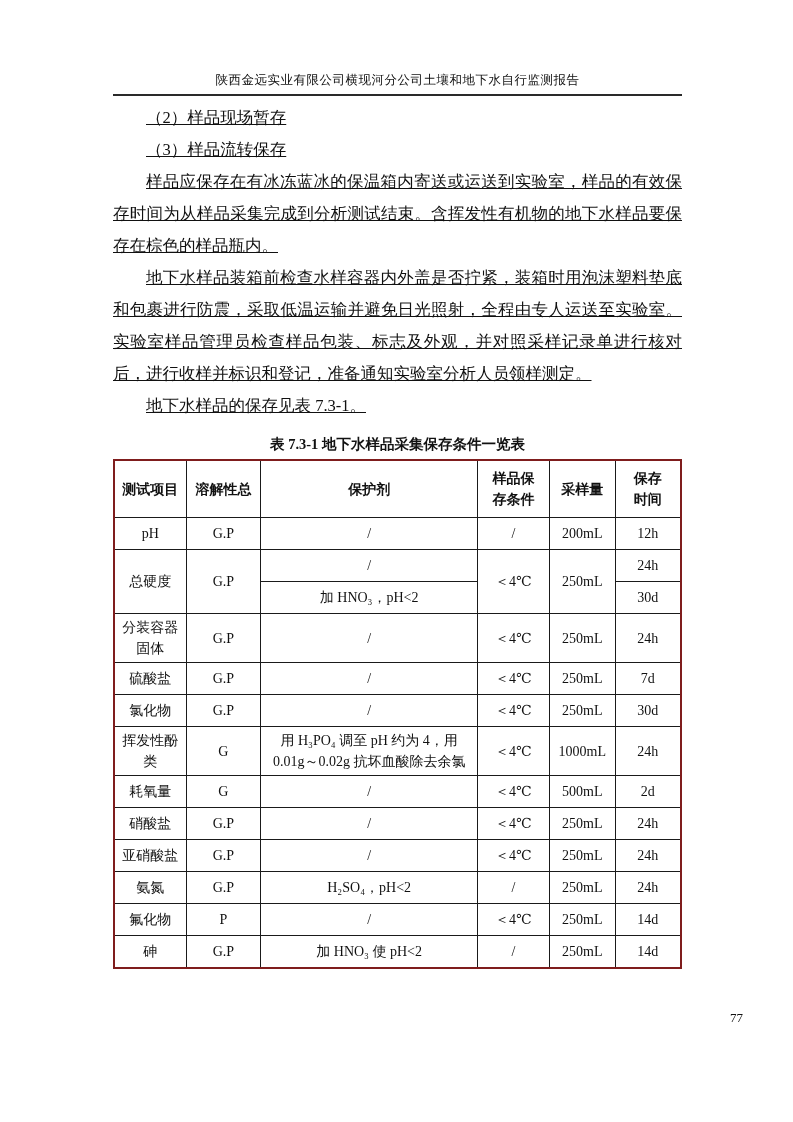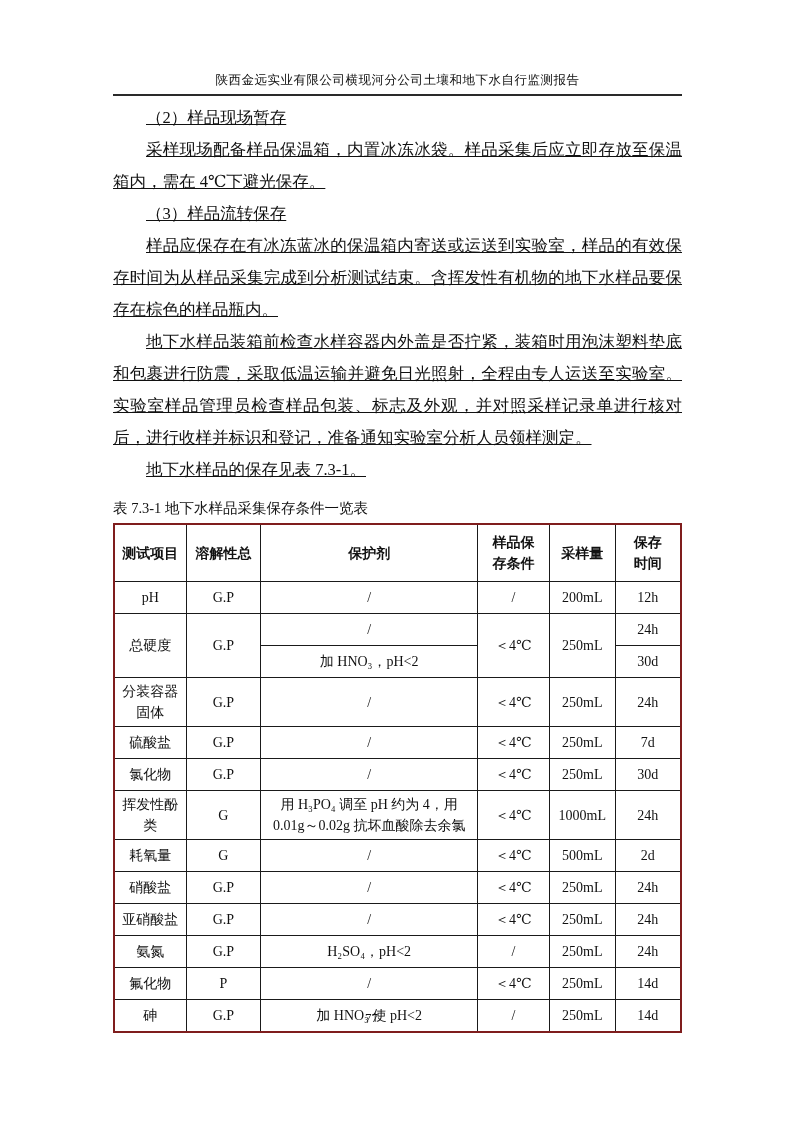--- a/index.html
+++ b/index.html
@@ -36,22 +36,22 @@
     margin: 0;
     font-size: 16.5px;
     line-height: 32px;
     text-align: justify;
     text-indent: 2em;
     word-break: break-all;
     text-decoration: underline;
   }
   .table-title {
     margin: 12px 0 5px 0;
-    text-align: left;
-    font-weight: normal;
+    text-align: center;
+    font-weight: bold;
     font-size: 14.5px;
     line-height: 20px;
   }
   table.data-table {
     width: 100%;
     border-collapse: collapse;
     table-layout: fixed;
     border: 2px solid #7f1d1d;
   }
   table.data-table th,
@@ -70,34 +70,33 @@
     height: 50px;
   }
   table.data-table td {
     height: 25px;
   }
   .page-footer {
     position: absolute;
     top: 1010px;
     left: 0;
     width: 743px;
-    text-align: center;
+    text-align: right;
     font-size: 13px;
   }
 </style>
 </head>
 <body>
 
 <div class="page">
 
   <div class="page-header">陕西金远实业有限公司横现河分公司土壤和地下水自行监测报告</div>
 
   <div class="doc-body">
     <p>（2）样品现场暂存</p>
-    <p>采样现场配备样品保温箱，内置冰冻冰袋。样品采集后应立即存放至保温箱内，需在 4℃下避光保存。</p>
     <p>（3）样品流转保存</p>
     <p>样品应保存在有冰冻蓝冰的保温箱内寄送或运送到实验室，样品的有效保存时间为从样品采集完成到分析测试结束。含挥发性有机物的地下水样品要保存在棕色的样品瓶内。</p>
     <p>地下水样品装箱前检查水样容器内外盖是否拧紧，装箱时用泡沫塑料垫底和包裹进行防震，采取低温运输并避免日光照射，全程由专人运送至实验室。实验室样品管理员检查样品包装、标志及外观，并对照采样记录单进行核对后，进行收样并标识和登记，准备通知实验室分析人员领样测定。</p>
     <p>地下水样品的保存见表 7.3-1。</p>
 
     <div class="table-title">表 7.3-1 地下水样品采集保存条件一览表</div>
 
     <table class="data-table">
       <colgroup>
         <col style="width:12.7%">

